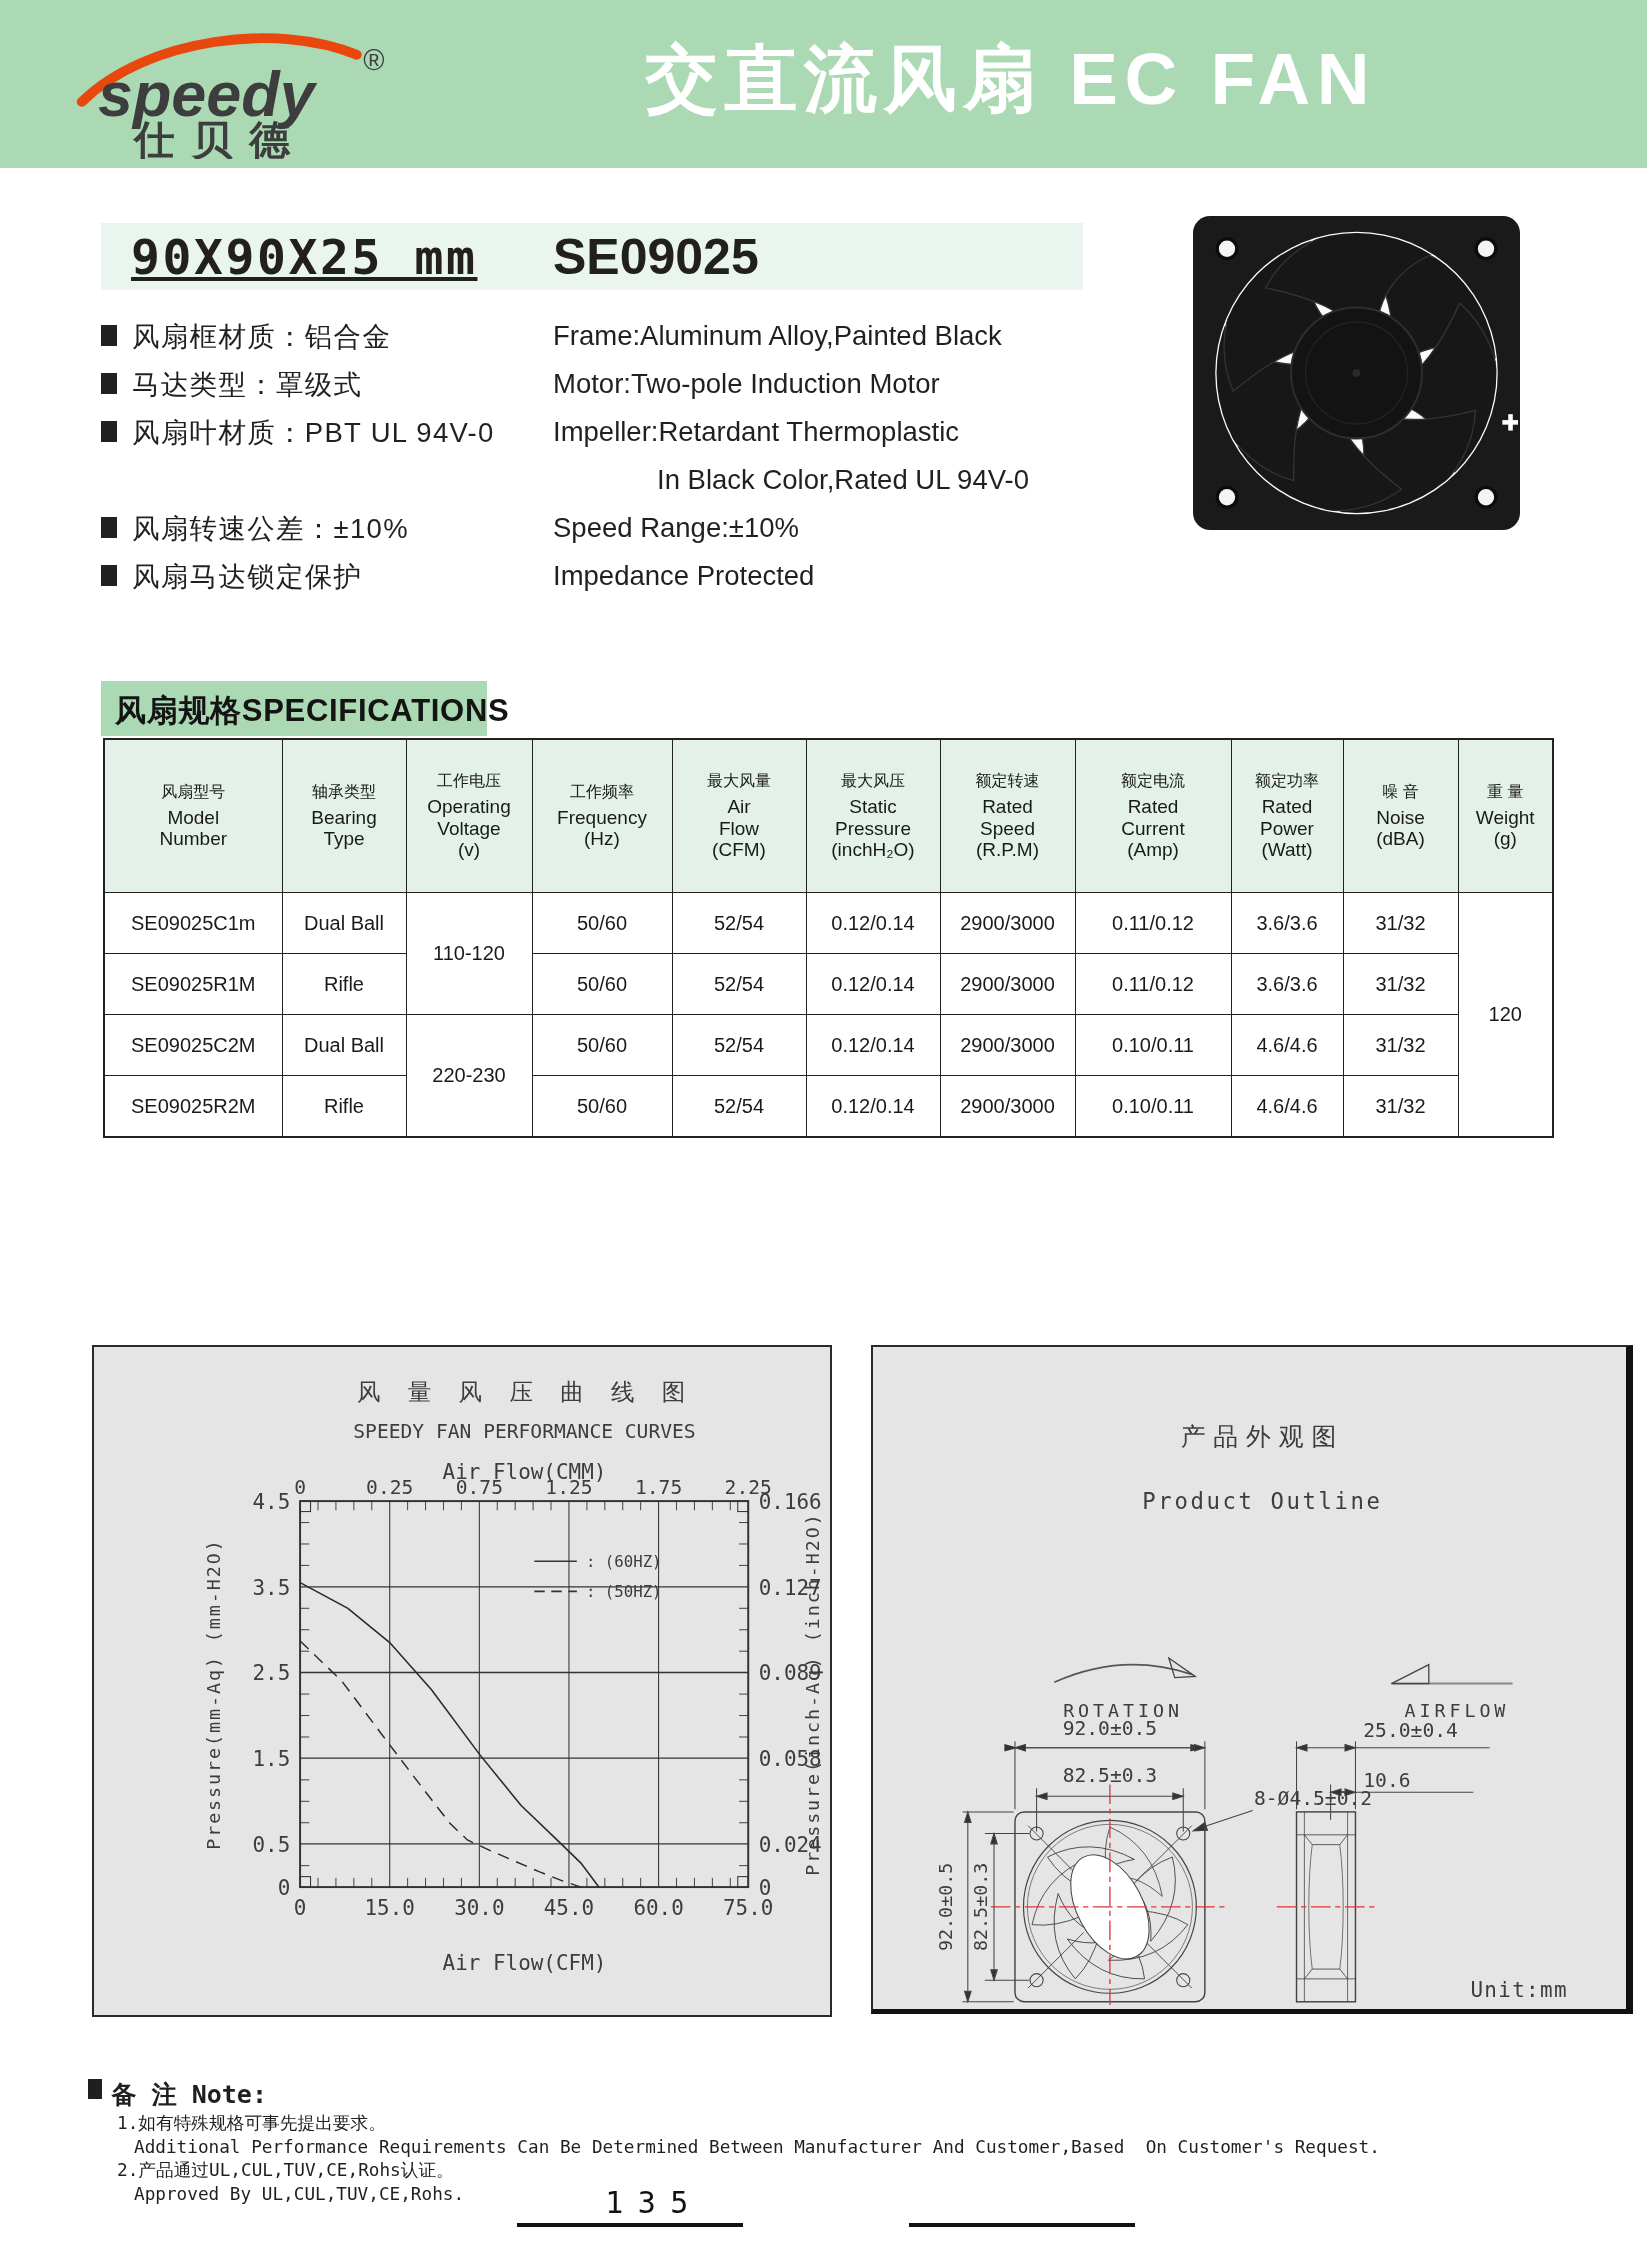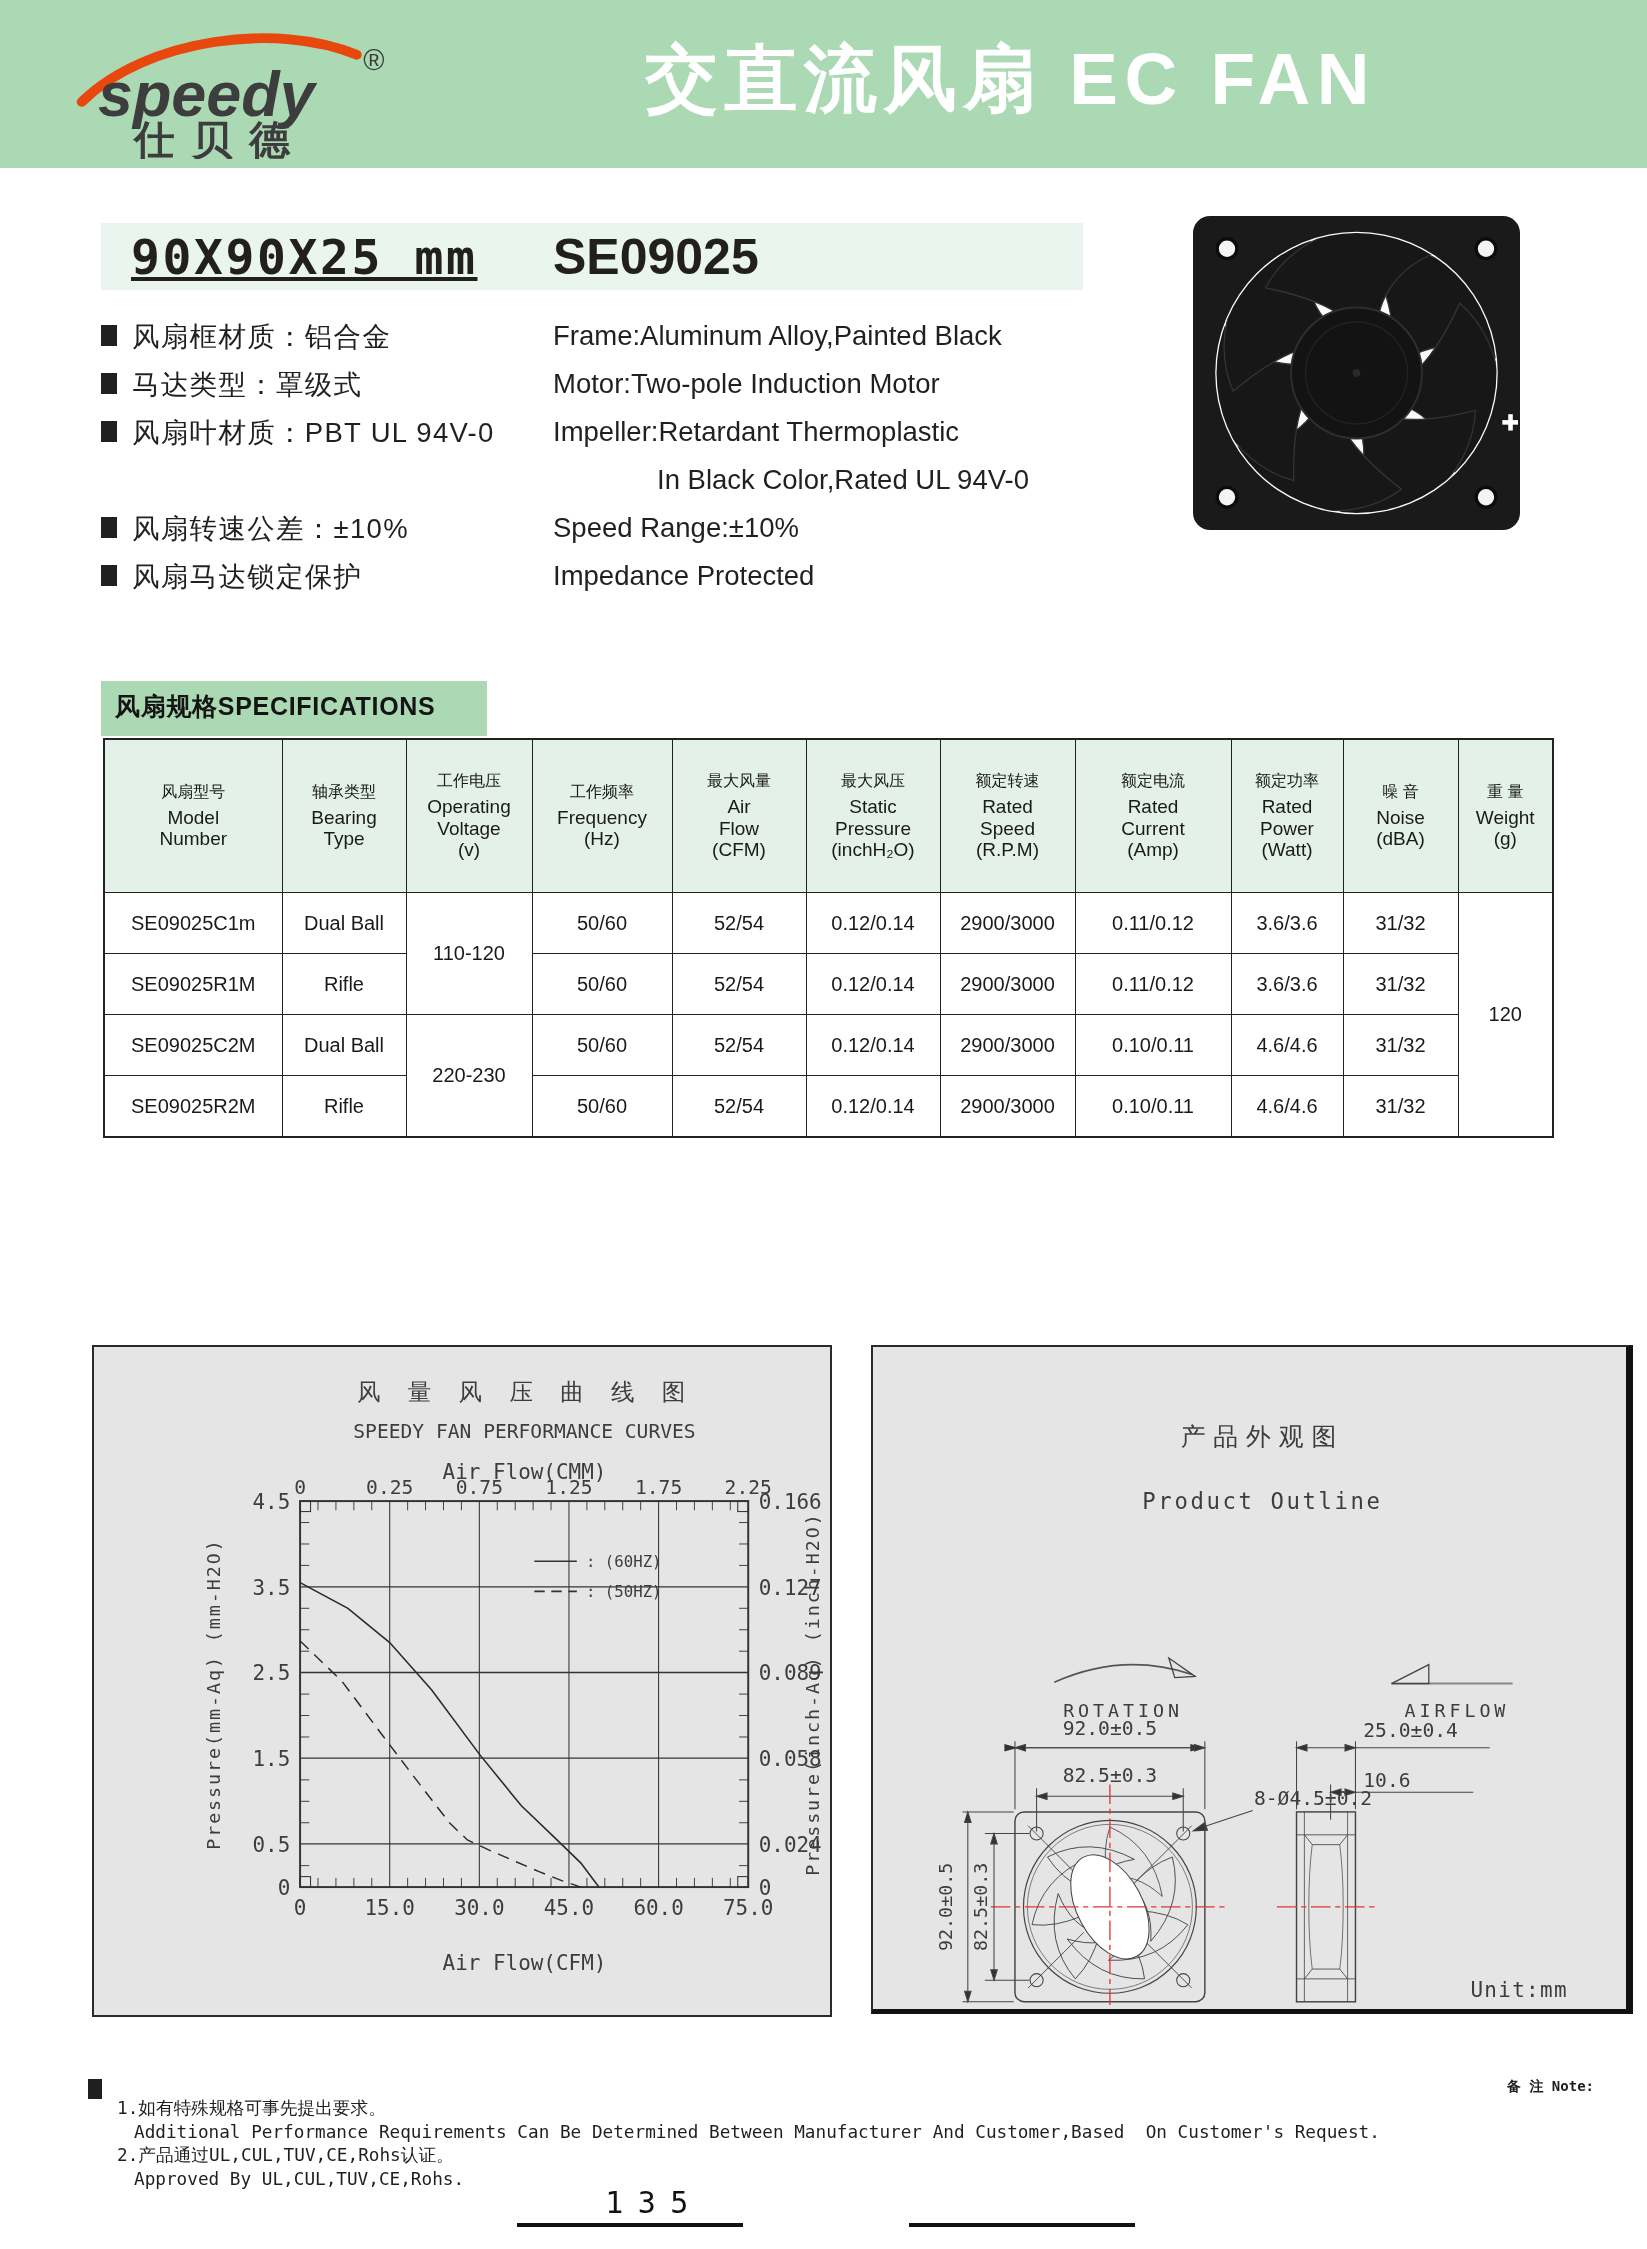--- a/index.html
+++ b/index.html
@@ -14,38 +14,38 @@
   .product-model{left:553px;top:228px;font-size:50px;font-weight:bold;color:#221f1f;}
   
   .features{left:101px;top:316px;width:1087px;}
   .feat-row{position:relative;height:48px;}
   .feat-bullet{position:absolute;left:0;top:9.2px;width:15.7px;height:21px;background:#221f1f;}
   .feat-cn{position:absolute;left:31px;top:2.6px;font-size:27.5px;letter-spacing:1.3px;color:#221f1f;white-space:nowrap;}
   .feat-en{position:absolute;left:452px;top:3.9px;font-size:27.5px;color:#221f1f;white-space:nowrap;}
   .feat-en.indent{left:556px;}
   
   .spec-strip{left:101px;top:681px;width:386px;height:55px;background:#aad9b3;}
-  .spec-title{left:115px;top:690px;font-size:25px;font-weight:bold;color:#141414;letter-spacing:0.7px;}
+  .spec-title{left:115px;top:690px;font-size:31px;font-weight:bold;color:#141414;letter-spacing:0.7px;}
   table.spec{position:absolute;left:103px;top:738px;border-collapse:collapse;table-layout:fixed;}
   table.spec th,table.spec td{border:1.3px solid #222;text-align:center;vertical-align:middle;padding:0;}
   table.spec{border:2px solid #222;}
   table.spec th{background:#e3f1e9;font-weight:normal;height:152px;}
   table.spec td{height:60px;font-size:20px;color:#1a1a1a;background:#ffffff;}
   .hcn{font-size:16px;color:#1a1a1a;margin-bottom:3.9px;}
   .hen{font-size:19px;line-height:1.15;color:#1a1a1a;}
   td.model-cell{text-align:left;padding-left:17px;}
   
   .panel{border:2px solid #2a2a2a;background:#e5e5e5;}
   .chart-box{left:92px;top:1345px;width:736px;height:668px;}
   .outline-box{left:871px;top:1345px;width:729px;height:662px;border-right:7.9px solid #111;border-bottom:5.9px solid #111;padding-left:24px;}
   svg text{fill:#3d3d3d;}
   .cad{font-family:"DejaVu Sans Mono","Liberation Mono",monospace;}
   
   .notes{left:88px;top:2078px;width:1506px;font-family:"DejaVu Sans Mono","Liberation Mono",monospace;color:#1f1f1f;}
-  .note-head{position:relative;font-size:14px;font-weight:bold;padding-left:23.6px;margin-bottom:1.3px;text-align:right;}
+  .note-head{position:relative;font-size:25px;font-weight:bold;padding-left:23.6px;margin-bottom:1.3px;}
   .note-head .sq{position:absolute;left:0;top:1.3px;width:14.4px;height:19.6px;background:#1f1f1f;}
   .note-line{font-size:17.7px;line-height:23.6px;white-space:pre;}
   .note-line.cn{padding-left:29px;}
   .note-line.en{padding-left:46px;}
   
   .footer-num{left:0;top:2185px;width:1308px;text-align:center;font-size:30px;letter-spacing:14.4px;color:#111;font-family:"DejaVu Sans Mono",monospace;}
   .footer-line{height:3.9px;background:#111;top:2223px;}
 </style>
 </head>
 <body>

